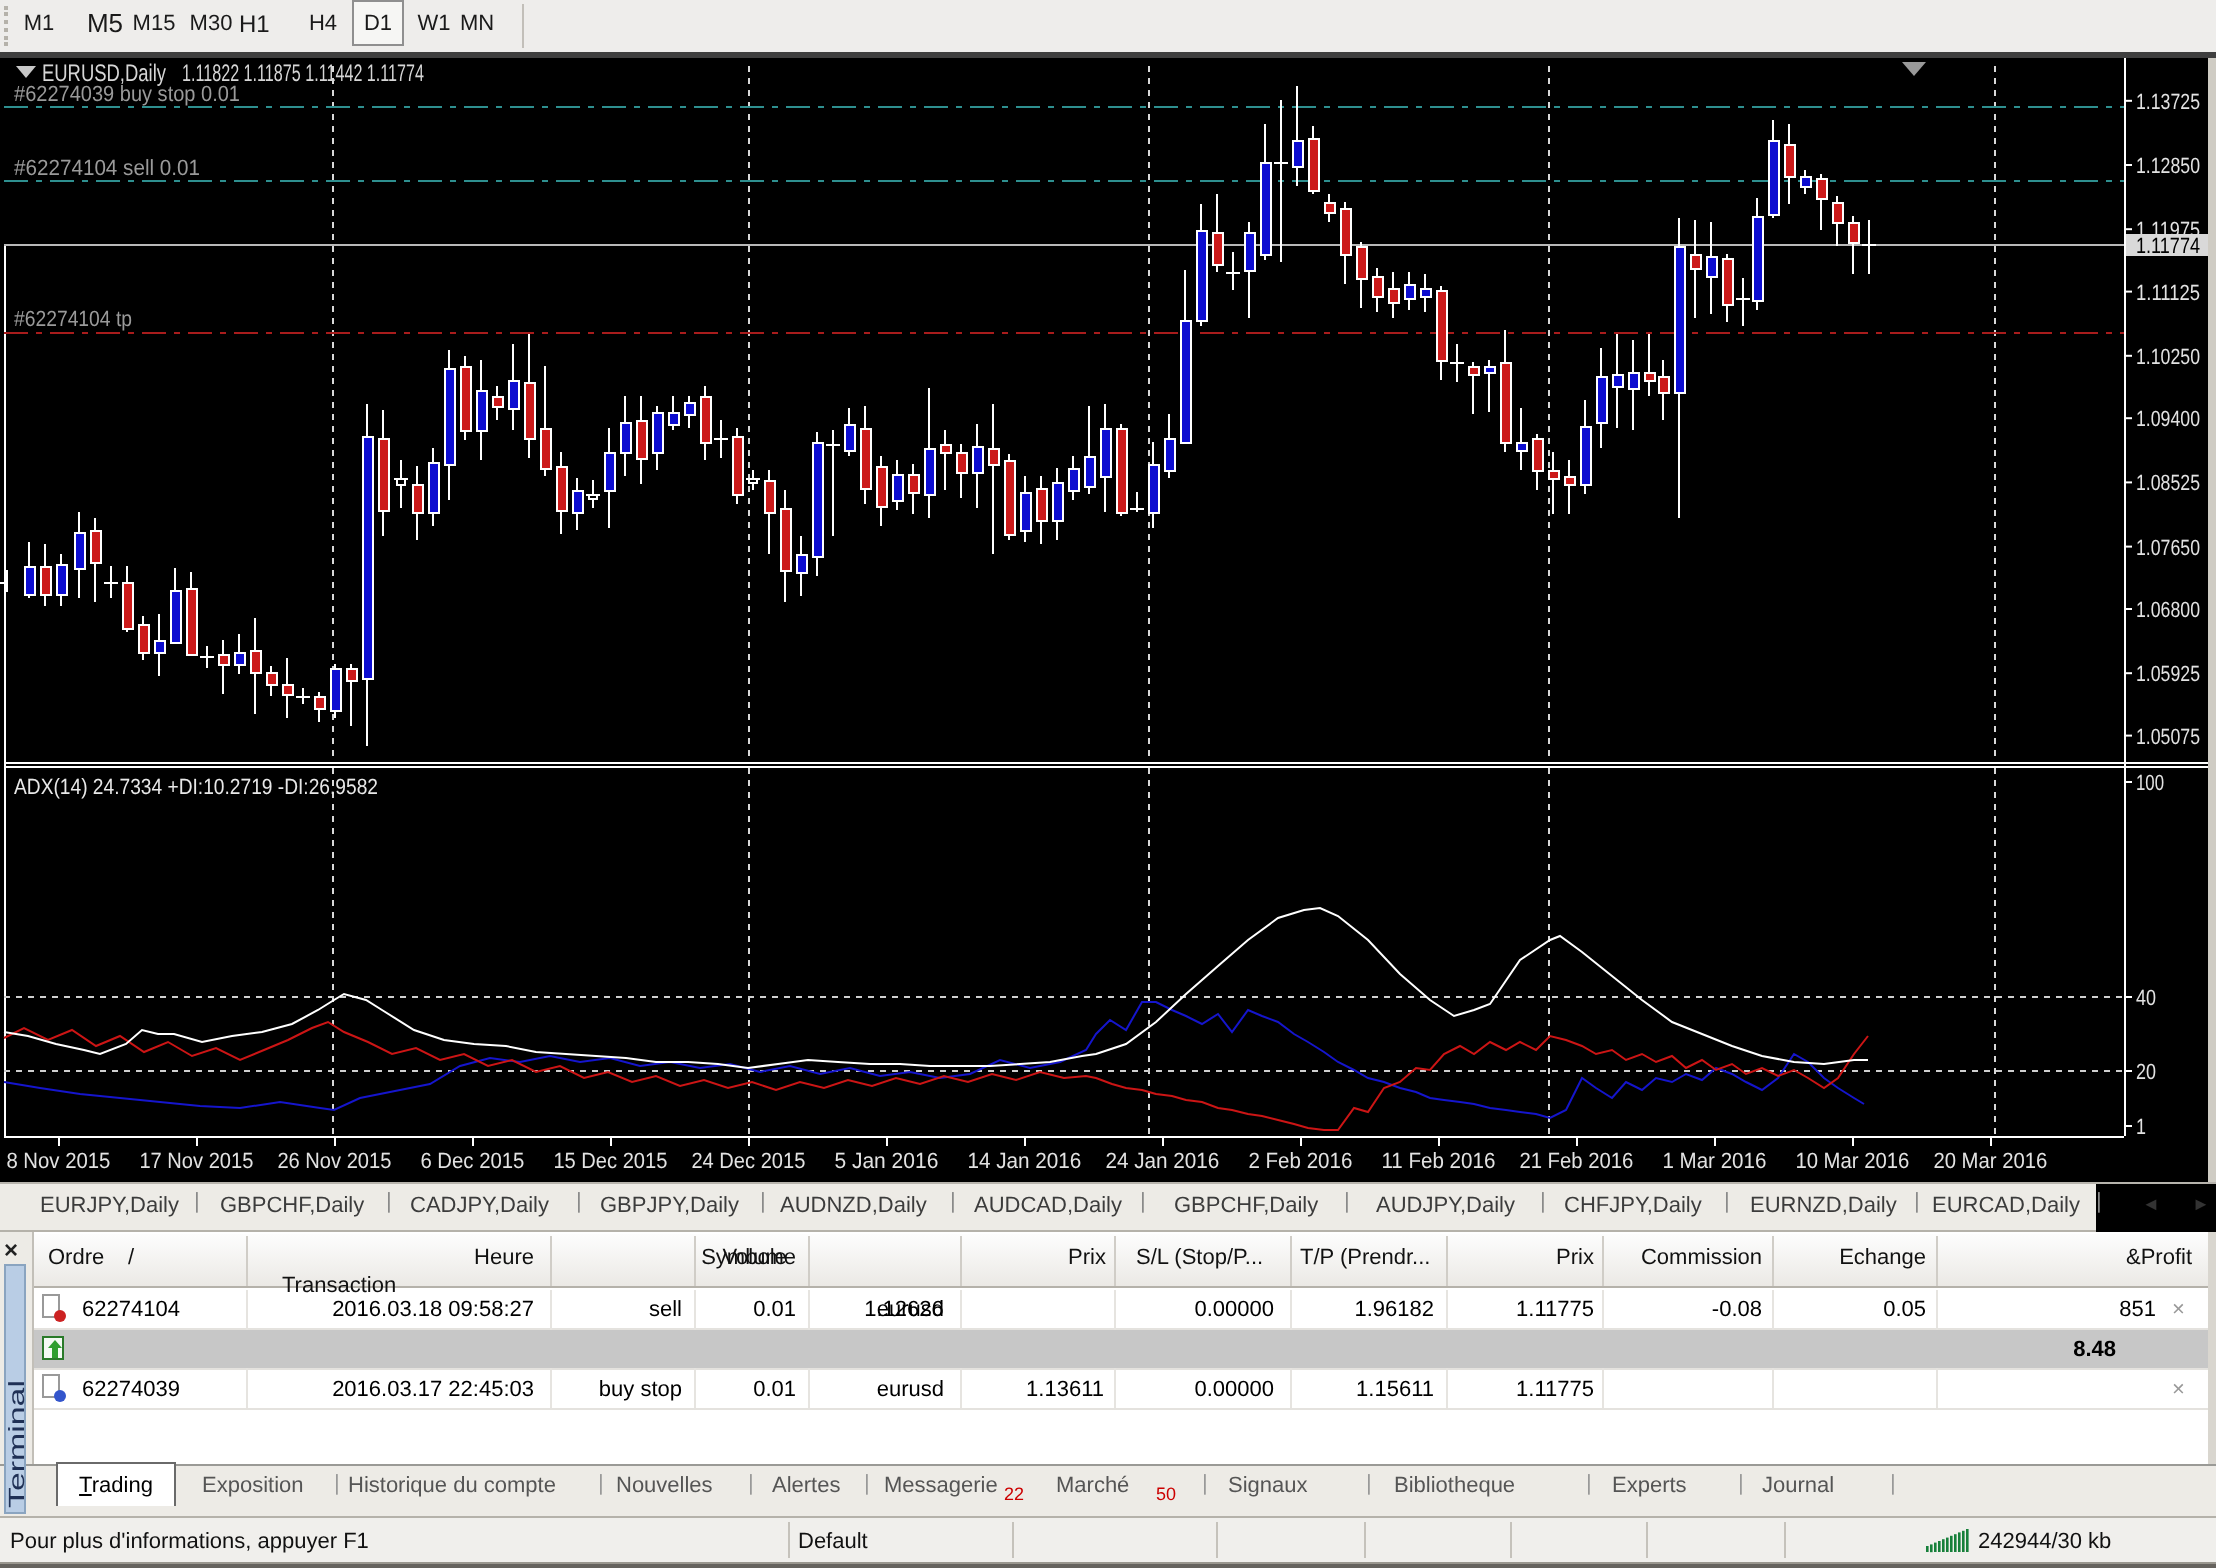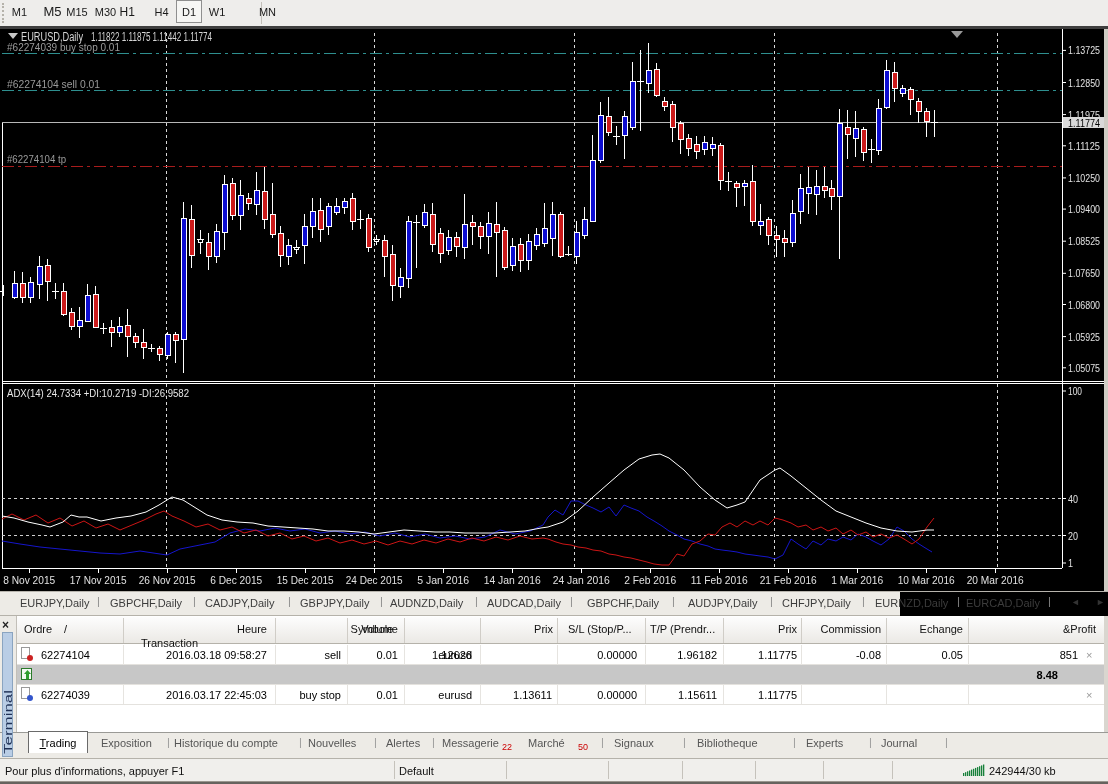--- a/index.html
+++ b/index.html
@@ -10,21 +10,21 @@
     <div style="position:absolute;left:2px;top:3px;width:3px;height:20px;border-left:2px dotted #b5b2aa"></div>
     <div style="position:absolute;left:261px;top:2px;width:1px;height:22px;background:#c2bfb9"></div>
     <div style="position:absolute;left:5.5px;top:1px;width:28px;height:22px;font-size:11px;color:#1a1a1a;text-align:center;line-height:22px">M1</div>
     <div style="position:absolute;left:33.5px;top:1px;width:28px;height:22px;font-size:13px;color:#1a1a1a;text-align:right;line-height:22px">M5</div>
     <div style="position:absolute;left:63px;top:1px;width:28px;height:22px;font-size:11px;color:#1a1a1a;text-align:center;line-height:22px">M15</div>
     <div style="position:absolute;left:91.5px;top:1px;width:28px;height:22px;font-size:11px;color:#1a1a1a;text-align:center;line-height:22px">M30</div>
     <div style="position:absolute;left:119.5px;top:1px;width:28px;height:22px;font-size:12px;color:#1a1a1a;line-height:22px">H1</div>
     <div style="position:absolute;left:147.5px;top:1px;width:28px;height:22px;font-size:11px;color:#1a1a1a;text-align:center;line-height:22px">H4</div>
     <div style="position:absolute;left:176px;top:0px;width:26px;height:23px;background:#f6f6f4;border:1px solid #8f8f8f;font-size:11px;color:#1a1a1a;text-align:center;line-height:23px">D1</div>
     <div style="position:absolute;left:203px;top:1px;width:28px;height:22px;font-size:11px;color:#1a1a1a;text-align:center;line-height:22px">W1</div>
-    <div style="position:absolute;left:248px;top:1px;width:28px;height:22px;font-size:11px;color:#1a1a1a;text-align:right;line-height:22px">MN</div>
+    <div style="position:absolute;left:230px;top:1px;width:28px;height:22px;font-size:11px;color:#1a1a1a;text-align:left;line-height:22px">MN</div>
   </div>
 <svg width="1108" height="563" style="position:absolute;left:0;top:29px" viewBox="0 29 1108 563">
     <rect x="0" y="29" width="1108" height="563" fill="#000"></rect>
     <rect x="1104" y="29" width="4" height="563" fill="#cfccc4"></rect>
     <line x1="2.5" y1="122" x2="2.5" y2="568" stroke="#fff" stroke-width="1"></line>
     <line x1="166.5" y1="33" x2="166.5" y2="381" stroke="#d8d8d8" stroke-width="1" stroke-dasharray="3,3"></line>
     <line x1="166.5" y1="384" x2="166.5" y2="568" stroke="#d8d8d8" stroke-width="1" stroke-dasharray="3,3"></line>
     <line x1="374.5" y1="33" x2="374.5" y2="381" stroke="#d8d8d8" stroke-width="1" stroke-dasharray="3,3"></line>
     <line x1="374.5" y1="384" x2="374.5" y2="568" stroke="#d8d8d8" stroke-width="1" stroke-dasharray="3,3"></line>
     <line x1="574.5" y1="33" x2="574.5" y2="381" stroke="#d8d8d8" stroke-width="1" stroke-dasharray="3,3"></line>
@@ -350,21 +350,21 @@
     <text x="690.7" y="584" font-size="11" fill="#e2e2e2" textLength="57" lengthAdjust="spacingAndGlyphs">11 Feb 2016</text>
     <line x1="788.5" y1="569" x2="788.5" y2="573" stroke="#fff" stroke-width="1"></line>
     <text x="759.7" y="584" font-size="11" fill="#e2e2e2" textLength="57" lengthAdjust="spacingAndGlyphs">21 Feb 2016</text>
     <line x1="857.5" y1="569" x2="857.5" y2="573" stroke="#fff" stroke-width="1"></line>
     <text x="831.2" y="584" font-size="11" fill="#e2e2e2" textLength="52" lengthAdjust="spacingAndGlyphs">1 Mar 2016</text>
     <line x1="926.5" y1="569" x2="926.5" y2="573" stroke="#fff" stroke-width="1"></line>
     <text x="897.7" y="584" font-size="11" fill="#e2e2e2" textLength="57" lengthAdjust="spacingAndGlyphs">10 Mar 2016</text>
     <line x1="995.5" y1="569" x2="995.5" y2="573" stroke="#fff" stroke-width="1"></line>
     <text x="966.7" y="584" font-size="11" fill="#e2e2e2" textLength="57" lengthAdjust="spacingAndGlyphs">20 Mar 2016</text>
   </svg>
-<div style="position:absolute;left:0;top:592px;width:900px;height:24px;background:#edebe6;border-bottom:1px solid #b5b2aa;font-size:11px;color:#3c3c3c">
+<div style="position:absolute;left:0;top:592px;width:1048px;height:24px;background:#edebe6;border-bottom:1px solid #b5b2aa;font-size:11px;color:#3c3c3c">
     <div style="position:absolute;left:20px;top:5px">EURJPY,Daily</div>
     <div style="position:absolute;left:110px;top:5px">GBPCHF,Daily</div>
     <div style="position:absolute;left:205px;top:5px">CADJPY,Daily</div>
     <div style="position:absolute;left:300px;top:5px">GBPJPY,Daily</div>
     <div style="position:absolute;left:390px;top:5px">AUDNZD,Daily</div>
     <div style="position:absolute;left:487px;top:5px">AUDCAD,Daily</div>
     <div style="position:absolute;left:587px;top:5px">GBPCHF,Daily</div>
     <div style="position:absolute;left:688px;top:5px">AUDJPY,Daily</div>
     <div style="position:absolute;left:782px;top:5px">CHFJPY,Daily</div>
     <div style="position:absolute;left:875px;top:5px">EURNZD,Daily</div>

